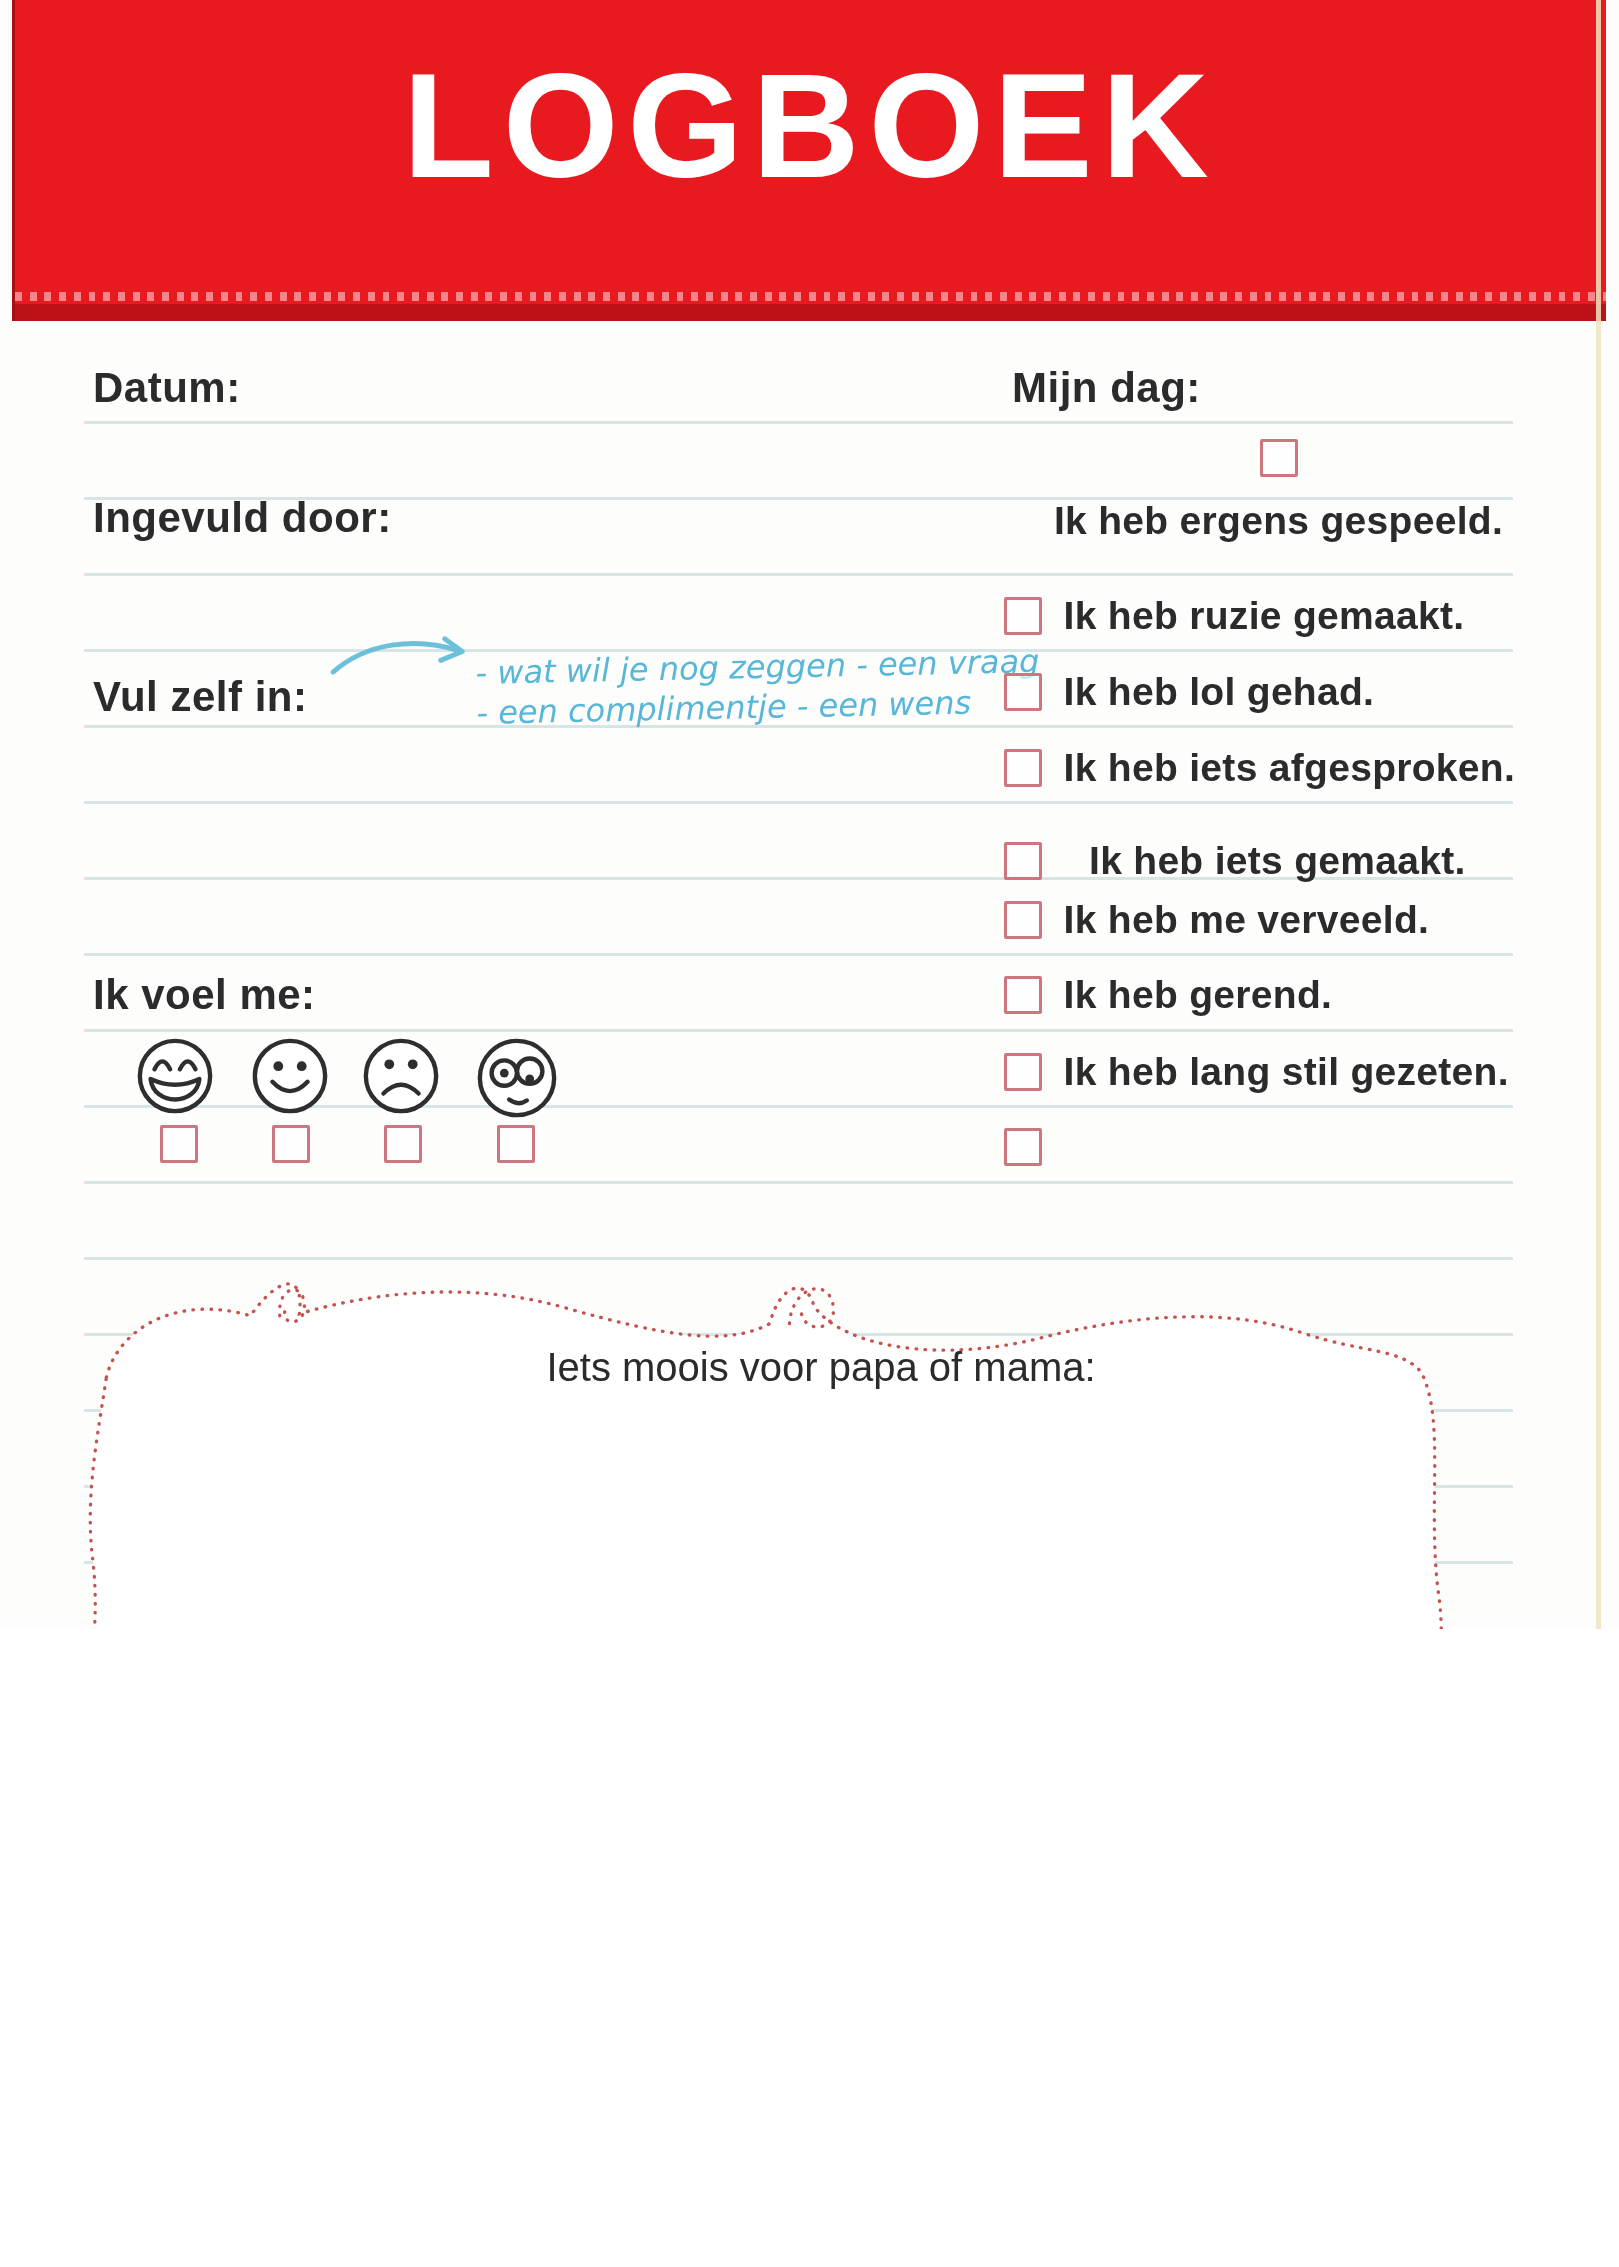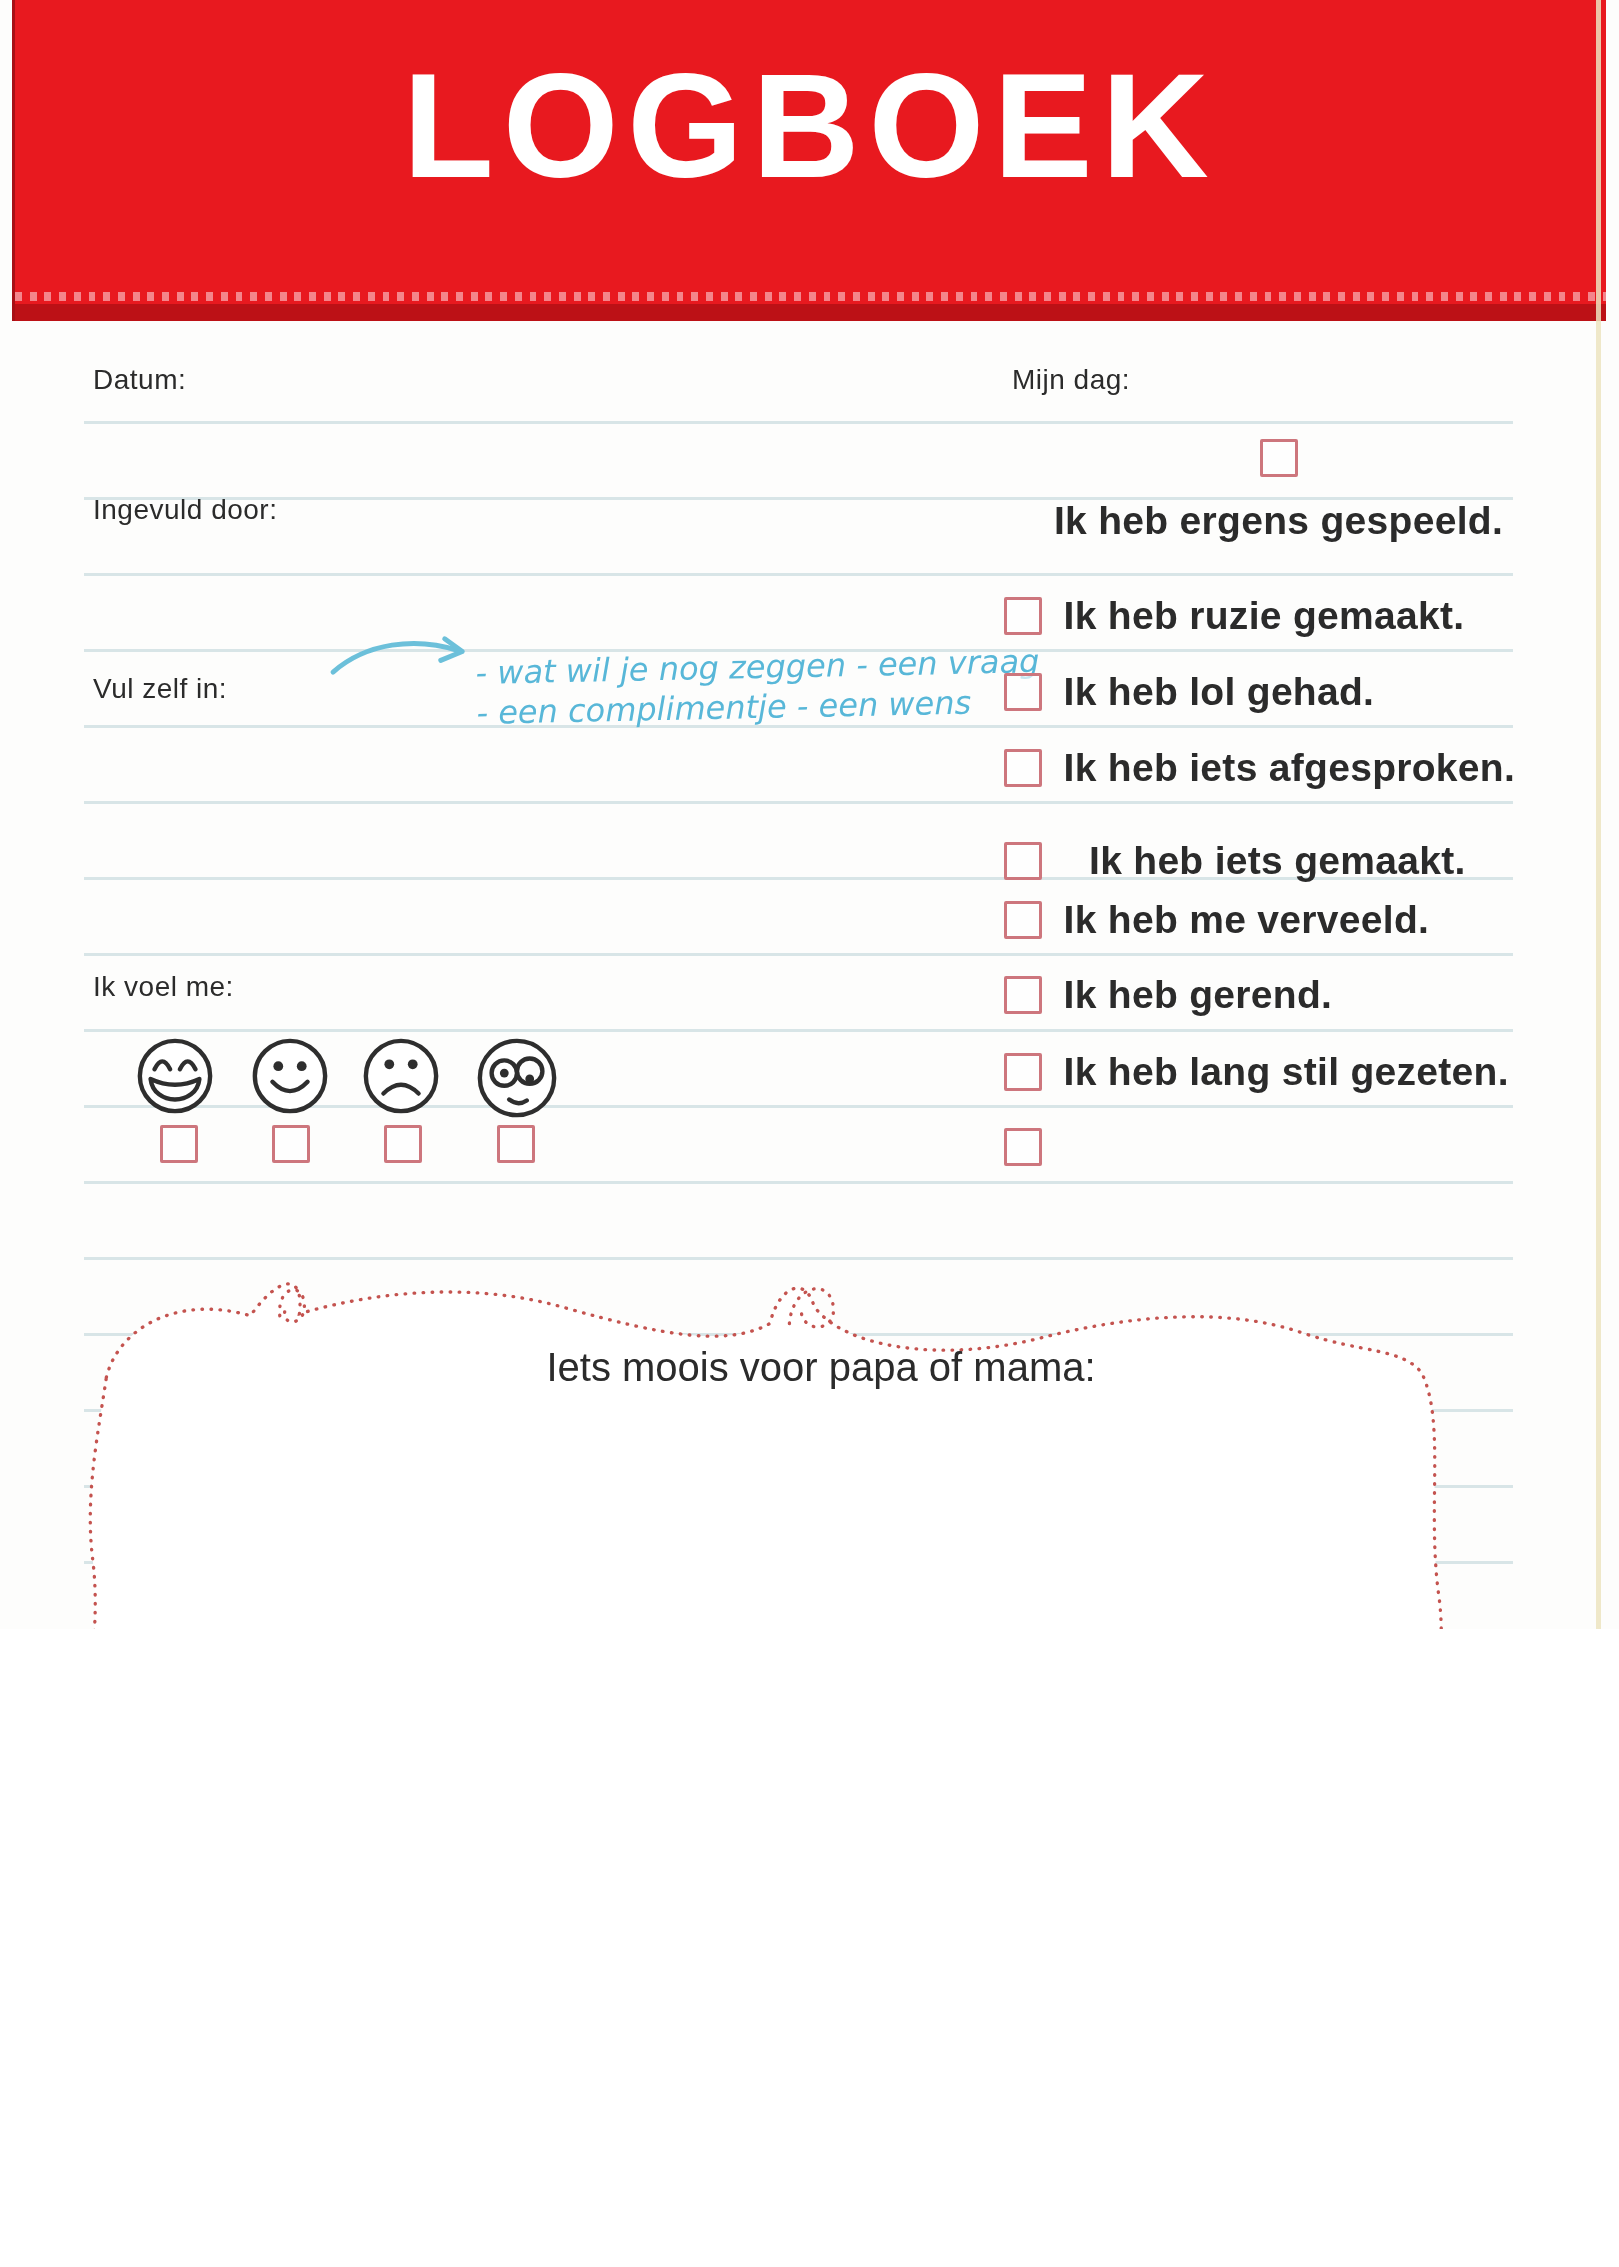--- a/index.html
+++ b/index.html
@@ -38,21 +38,21 @@
     background:#ece4c0;opacity:.85;
   }
   
   .ruled-lines{
     position:absolute;left:84px;top:421px;width:1429px;height:1764px;
     background:repeating-linear-gradient(180deg,#d8e5e7 0 2.9px,transparent 2.9px 76px);
   }
   
   .sec-label{
     position:absolute;
-    font-size:28px;font-weight:normal;letter-spacing:0.5px;line-height:1.1;
+    font-size:42px;font-weight:bold;letter-spacing:0.5px;line-height:1.1;
     white-space:nowrap;
   }
   
   .hint{
     position:absolute;left:476px;top:647px;
     font-family:"DejaVu Sans", sans-serif;font-style:italic;
     font-size:32px;line-height:40px;color:#58b7d8;
     transform:rotate(-1.2deg);white-space:nowrap;
   }
   .hint span{display:block;}

